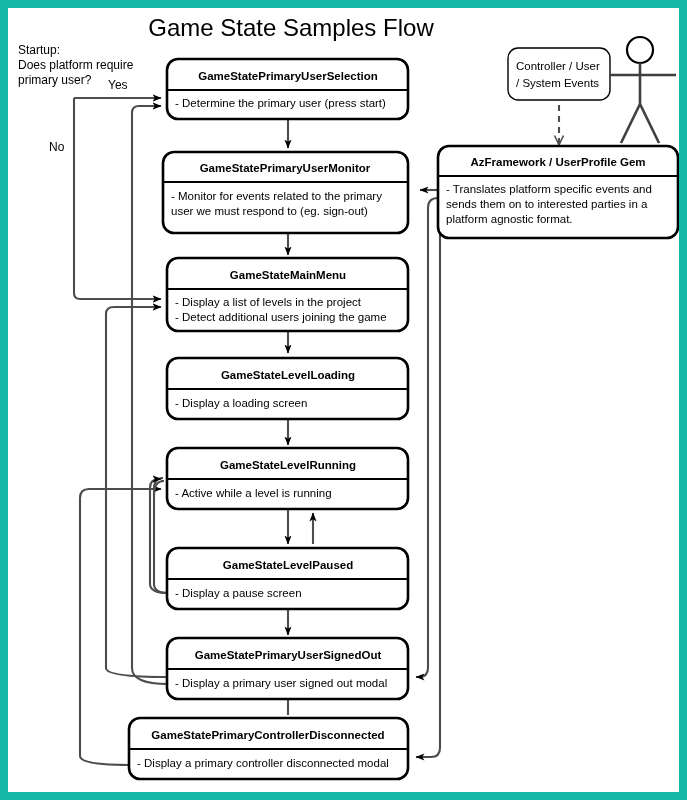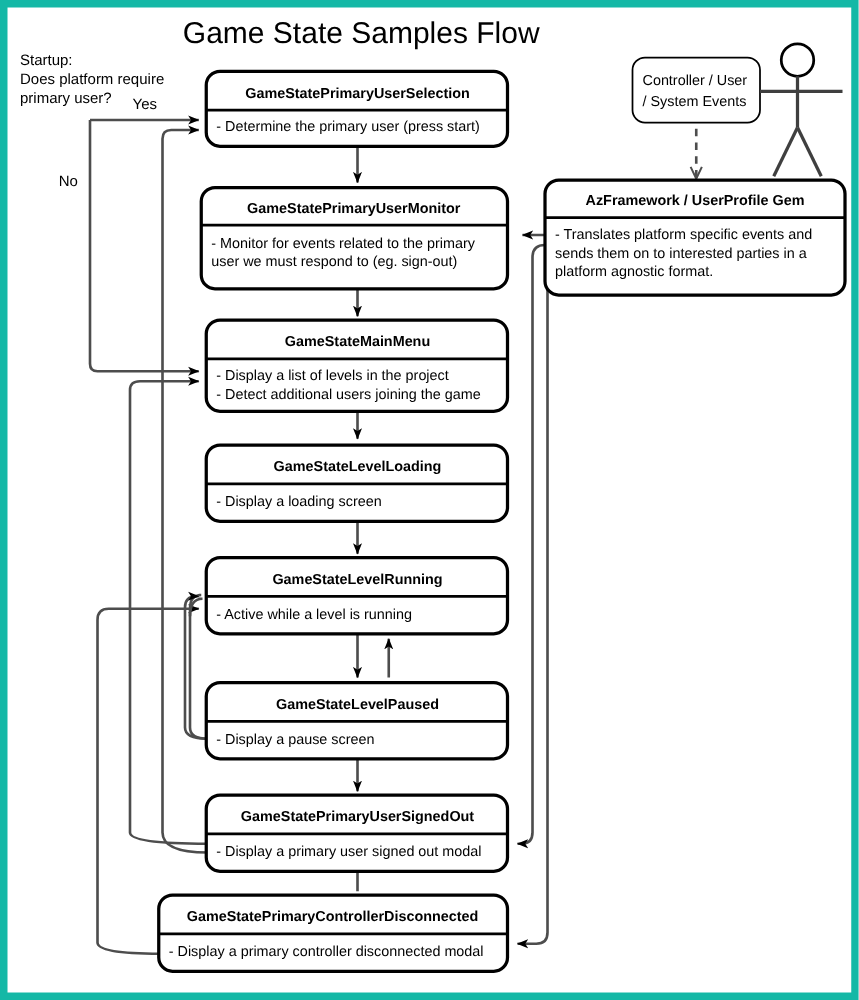--- a/index.html
+++ b/index.html
@@ -9,21 +9,21 @@
   }
   body {
     font-family: "Liberation Sans", sans-serif;
   }
   #canvas {
     position: relative;
     width: 687px;
     height: 800px;
     background: #ffffff;
     box-sizing: border-box;
-    border: 6px solid #14b8a6;
+    border: 8px solid #14b8a6;
     overflow: hidden;
   }
   #diagram-svg {
     position: absolute;
     top: 0;
     left: 0;
     width: 687px;
     height: 800px;
   }
   .diagram-title {

